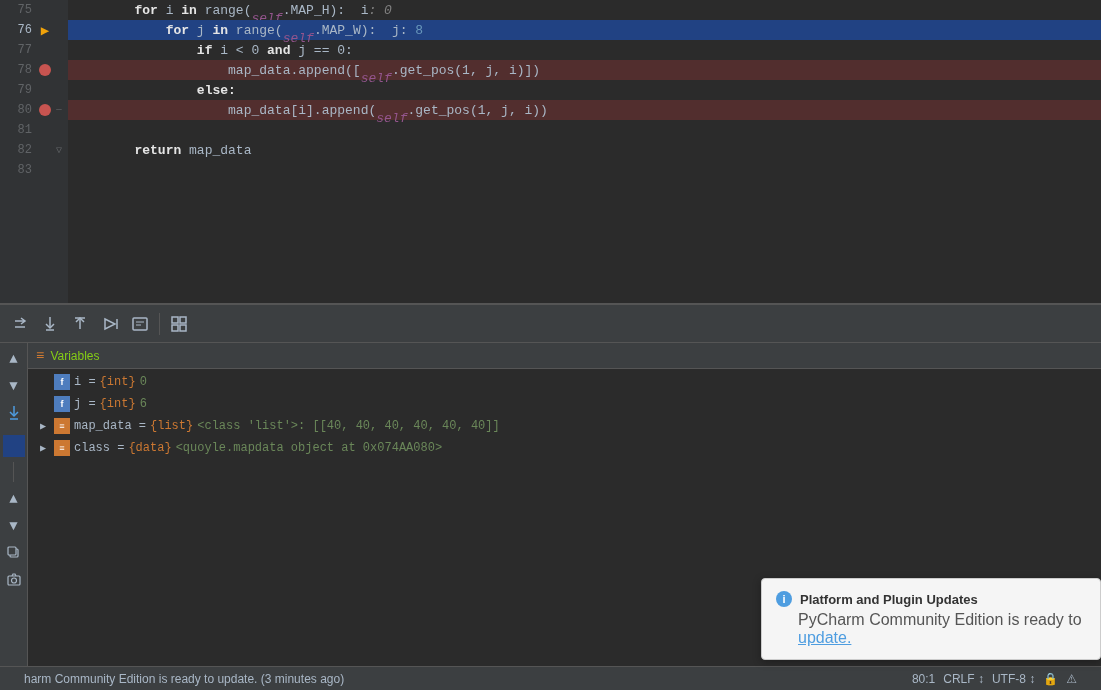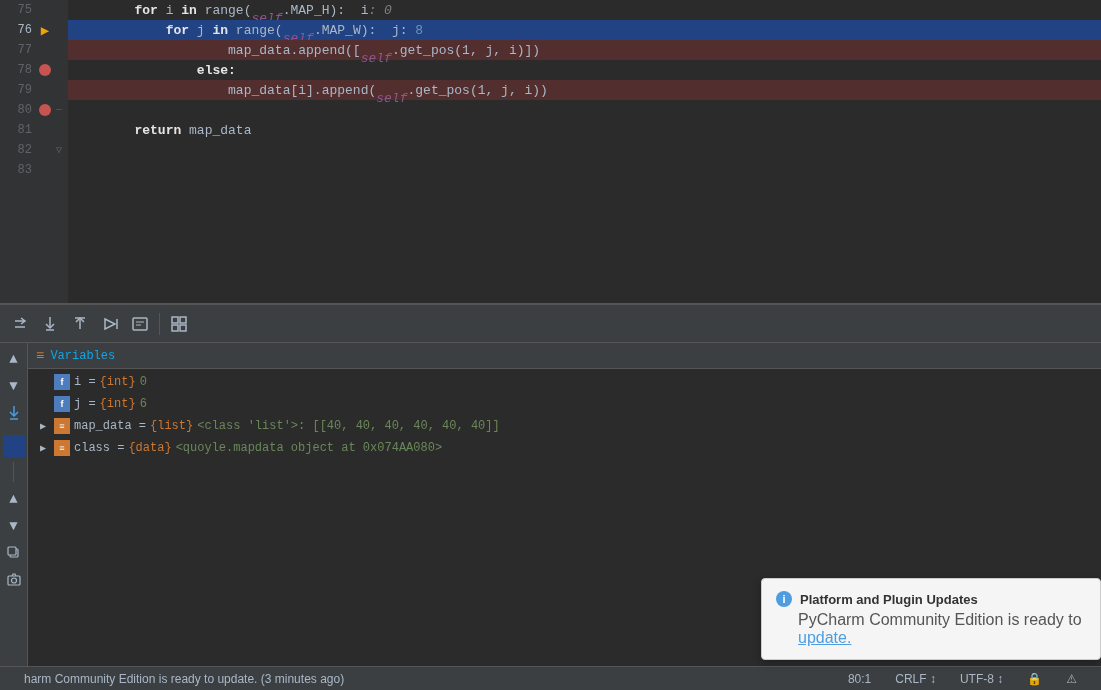--- a/index.html
+++ b/index.html
@@ -183,23 +183,23 @@
       gap: 6px;
       flex-shrink: 0;
     }
 
     .vars-icon {
       color: #cc7832;
       font-size: 14px;
     }
 
     .variables-title {
-      color: #0ea5e9;
+      color: #84cc16;
       font-size: 12px;
-      font-family: Liberation Mono, monospace;
+      font-family: Liberation Sans, sans-serif;
     }
 
     .variables-list {
       flex: 1;
       overflow-y: auto;
       padding: 2px 0;
     }
 
     .var-item {
       height: 22px;
@@ -254,21 +254,21 @@
       padding: 0 24px;
       border-top: 1px solid #555;
       font-size: 12px;
       color: #a9b7c6;
       font-family: -apple-system, BlinkMacSystemFont, sans-serif;
       flex-shrink: 0;
       justify-content: space-between;
     }
 
     .status-left { display: flex; align-items: center; gap: 4px; }
-    .status-right { display: flex; align-items: center; gap: 24px; }
+    .status-right { display: flex; align-items: center; gap: 8px; }
 
     
     .notification {
       position: absolute;
       bottom: 30px;
       right: 0;
       width: 340px;
       background: #f5f5f5;
       border: 1px solid #ccc;
       border-radius: 4px;
@@ -421,20 +421,27 @@
       <span class="bright">j </span>
       <span class="kw">in </span>
       <span class="bright">range(</span>
       <span class="self-kw">self</span>
       <span class="bright">.MAP_W):  </span>
       <span class="bright">j</span>
       <span class="bright">: </span>
       <span class="num">8</span>
     </div>
 
+    <div class="code-line">
+      <span style="color:#a9b7c6;">&nbsp;&nbsp;&nbsp;&nbsp;&nbsp;&nbsp;&nbsp;&nbsp;&nbsp;&nbsp;&nbsp;&nbsp;&nbsp;&nbsp;&nbsp;&nbsp;</span>
+      <span class="kw">if </span>
+      <span class="bright">i &lt; 0 </span>
+      <span class="kw">and </span>
+      <span class="bright">j == 0:</span>
+    </div>
 
     <div class="code-line breakpoint-line">
       <span style="color:#a9b7c6;">&nbsp;&nbsp;&nbsp;&nbsp;&nbsp;&nbsp;&nbsp;&nbsp;&nbsp;&nbsp;&nbsp;&nbsp;&nbsp;&nbsp;&nbsp;&nbsp;&nbsp;&nbsp;&nbsp;&nbsp;</span>
       <span class="bright">map_data.append([</span>
       <span class="self-kw">self</span>
       <span class="bright">.get_pos(1, j, i)])</span>
     </div>
 
     <div class="code-line">
       <span style="color:#a9b7c6;">&nbsp;&nbsp;&nbsp;&nbsp;&nbsp;&nbsp;&nbsp;&nbsp;&nbsp;&nbsp;&nbsp;&nbsp;&nbsp;&nbsp;&nbsp;&nbsp;</span>

